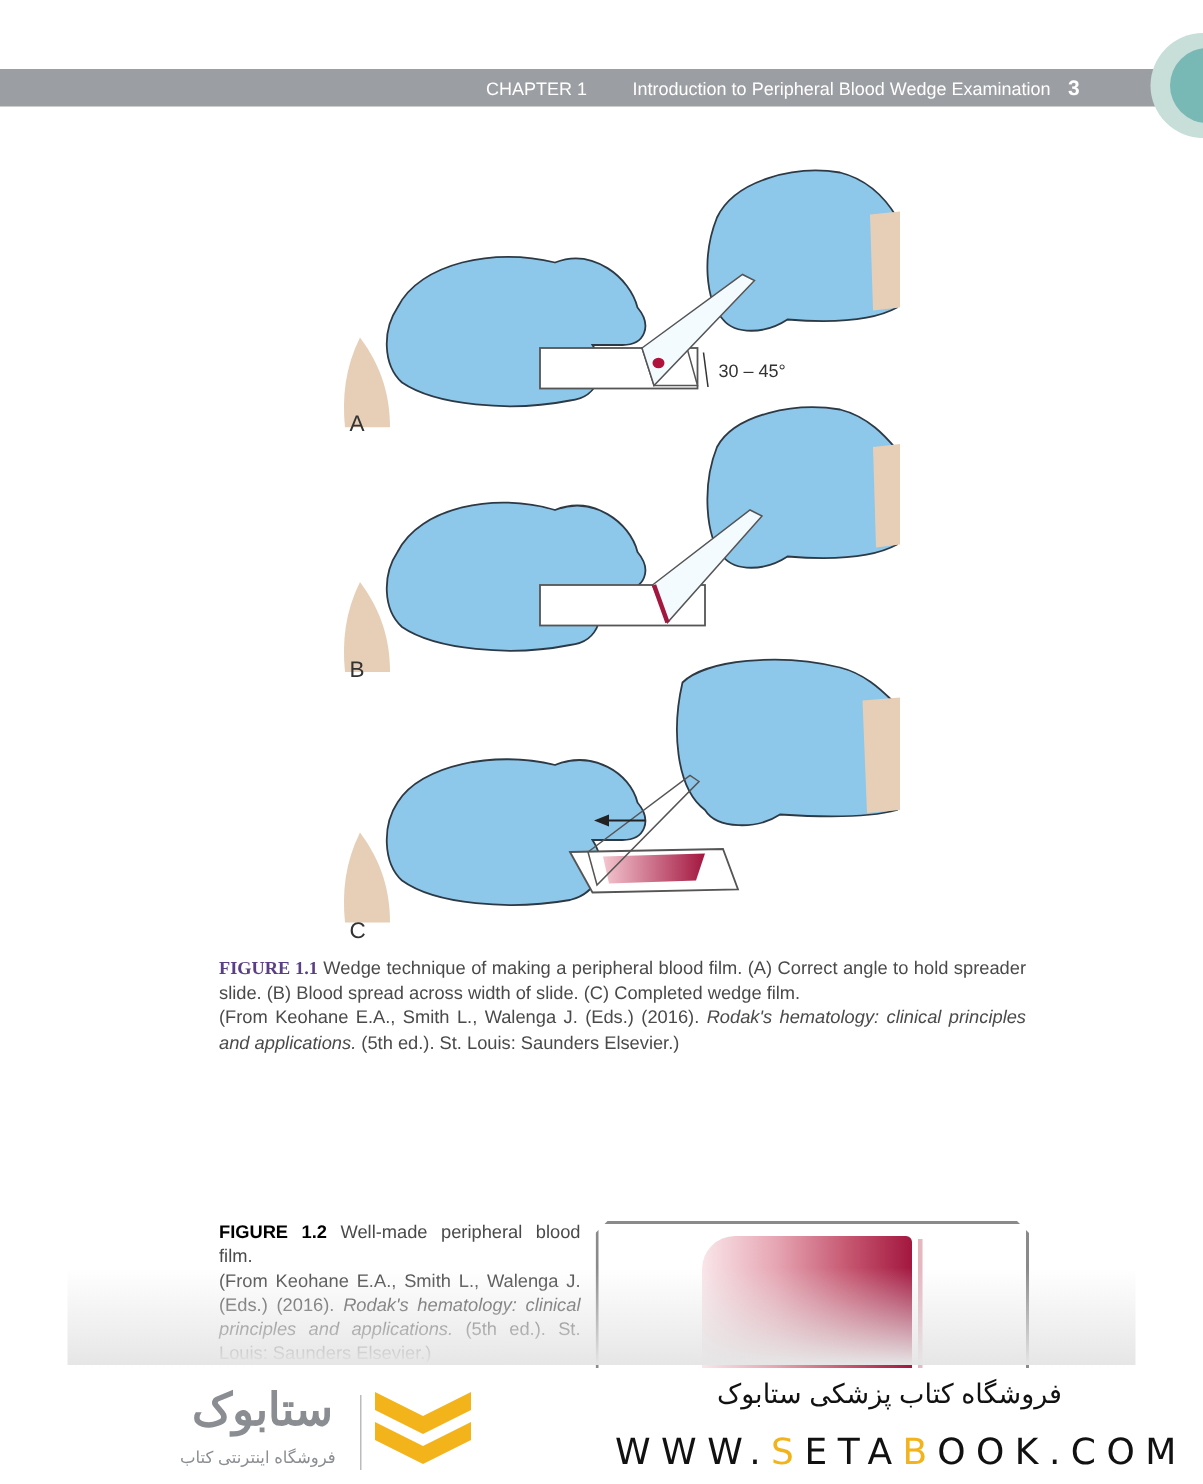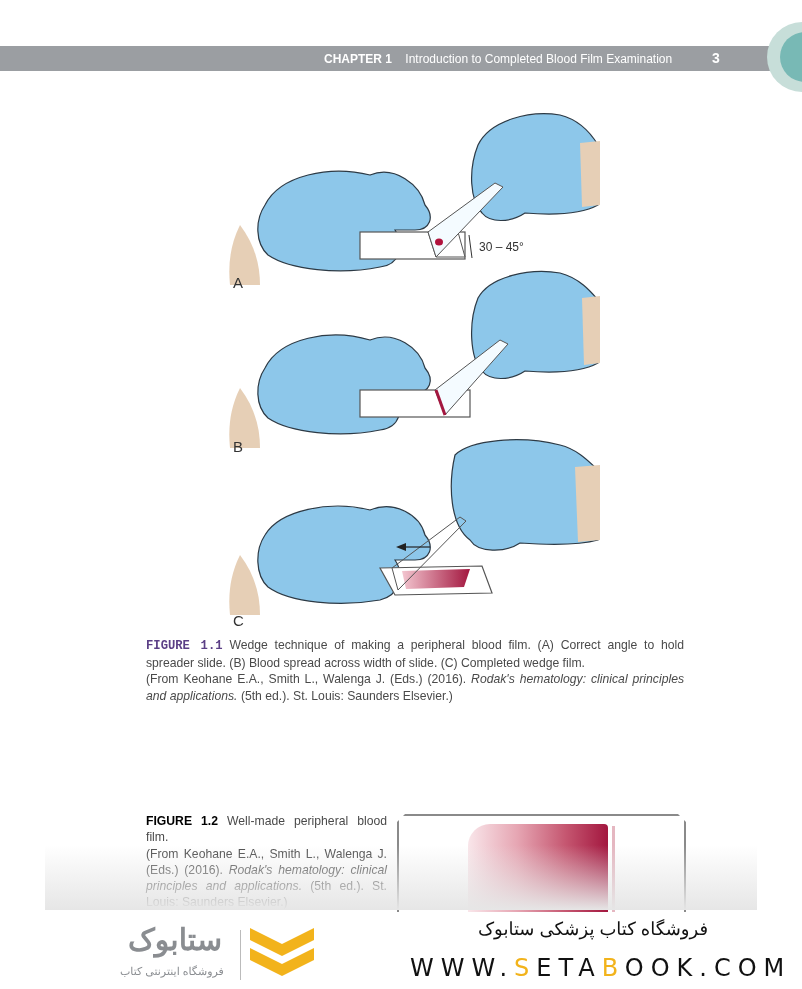--- a/index.html
+++ b/index.html
@@ -1,28 +1,28 @@
 <!DOCTYPE html>
 <html><head>
 <meta charset="utf-8">
 <style>
   html, body { margin:0; padding:0; }
   body { width:802px; height:989px; position:relative; overflow:hidden; background:#ffffff; font-family:"Liberation Sans", sans-serif; color:#3a3a3a; }
   .header-bar { position:absolute; left:0; top:46px; width:790px; height:25px; background:#9b9ea2; }
   .header-text { position:absolute; left:324px; top:52px; font-size:12px; color:#ffffff; white-space:nowrap; }
-  .header-text .ch { font-weight:bold; margin-right:10px; }
+  .header-text .ch { font-weight:normal; margin-right:27px; }
   .page-num { position:absolute; left:712px; top:50px; font-size:14px; font-weight:bold; color:#ffffff; }
   .tab-outer { position:absolute; left:767px; top:22px; width:70px; height:70px; border-radius:50%; background:#c7ded9; }
   .tab-inner { position:absolute; left:780px; top:32px; width:50px; height:50px; border-radius:50%; background:#78b9b5; }
 
   .illus { position:absolute; left:220px; }
   .panel-label { position:absolute; font-size:15px; color:#333; }
 
   .caption { position:absolute; left:146px; top:637px; width:538px; font-size:12.2px; line-height:16.5px; color:#4a4a4a; text-align:justify; }
-  .caption .fig { font-weight:bold; color:#5b3f86; font-family:Liberation Mono, monospace; }
+  .caption .fig { font-weight:bold; color:#5b3f86; font-family:Liberation Serif, serif; }
   .caption i { font-style:italic; }
 
   .caption2 { position:absolute; left:146px; top:813px; width:241px; font-size:12.2px; line-height:16.3px; color:#4a4a4a; text-align:justify; }
   .caption2 .fig { font-weight:bold; color:#000000; }
 
   .bottom-fade { position:absolute; left:45px; top:845px; width:712px; height:65px; background:linear-gradient(to bottom, rgba(255,255,255,0), #e6e6e6); pointer-events:none; }
 
   .slide-frame { position:absolute; left:397px; top:814px; width:285px; height:110px; border:2px solid #8a8a8a; border-bottom:none; clip-path:polygon(8px 0, calc(100% - 8px) 0, 100% 8px, 100% 100%, 0 100%, 0 8px); background:#fff; }
   .smear { position:absolute; left:468px; top:824px; width:140px; height:90px; border-radius:22px 4px 0 0; background:linear-gradient(to right, #f9e6ea 0%, #e6a6b3 35%, #c55670 70%, #a3173f 100%); }
   .smear-line { position:absolute; left:612px; top:826px; width:3px; height:88px; background:#e5b7c1; }
@@ -35,21 +35,21 @@
   .store-name { position:absolute; left:478px; top:918px; width:262px; text-align:left; font-size:18px; color:#111; direction:rtl; }
   .site-url { position:absolute; left:410px; top:954px; font-size:24px; letter-spacing:7px; color:#111; white-space:nowrap; font-family:"DejaVu Sans", sans-serif;text-align:center; }
   .site-url .hl { color:#f2b31b; }
 </style>
 </head>
 <body>
 
 <div class="header-bar"></div>
 <div class="header-text">
   <span class="ch">CHAPTER 1</span>
-  <span>Introduction to Completed Blood Film Examination</span>
+  <span>Introduction to Peripheral Blood Wedge Examination</span>
 </div>
 <div class="page-num">3</div>
 <div class="tab-outer"></div>
 <div class="tab-inner"></div>
 
 <svg class="illus" style="top:105px" width="380" height="180" viewBox="0 0 380 180">
   <path d="M45 100 C60 70 110 60 150 70 C175 60 200 80 205 100 C215 112 210 125 195 125 L175 125 C185 140 180 160 160 162 C120 170 70 165 48 150 C35 138 35 115 45 100 Z" fill="#8dc7ea" stroke="#2d3a45" stroke-width="1.2"></path>
   <path d="M258 40 C270 15 310 5 340 10 C360 15 372 30 378 40 L378 100 C360 110 330 110 305 108 C290 118 270 118 262 108 C250 95 248 65 258 40 Z" fill="#8dc7ea" stroke="#2d3a45" stroke-width="1.2"></path>
   <path d="M20 120 C35 140 40 160 40 180 L10 180 C8 160 10 140 20 120Z" fill="#e6cfb6"></path>
   <path d="M360 38 L380 36 L380 100 L362 102 Z" fill="#e6cfb6"></path>

